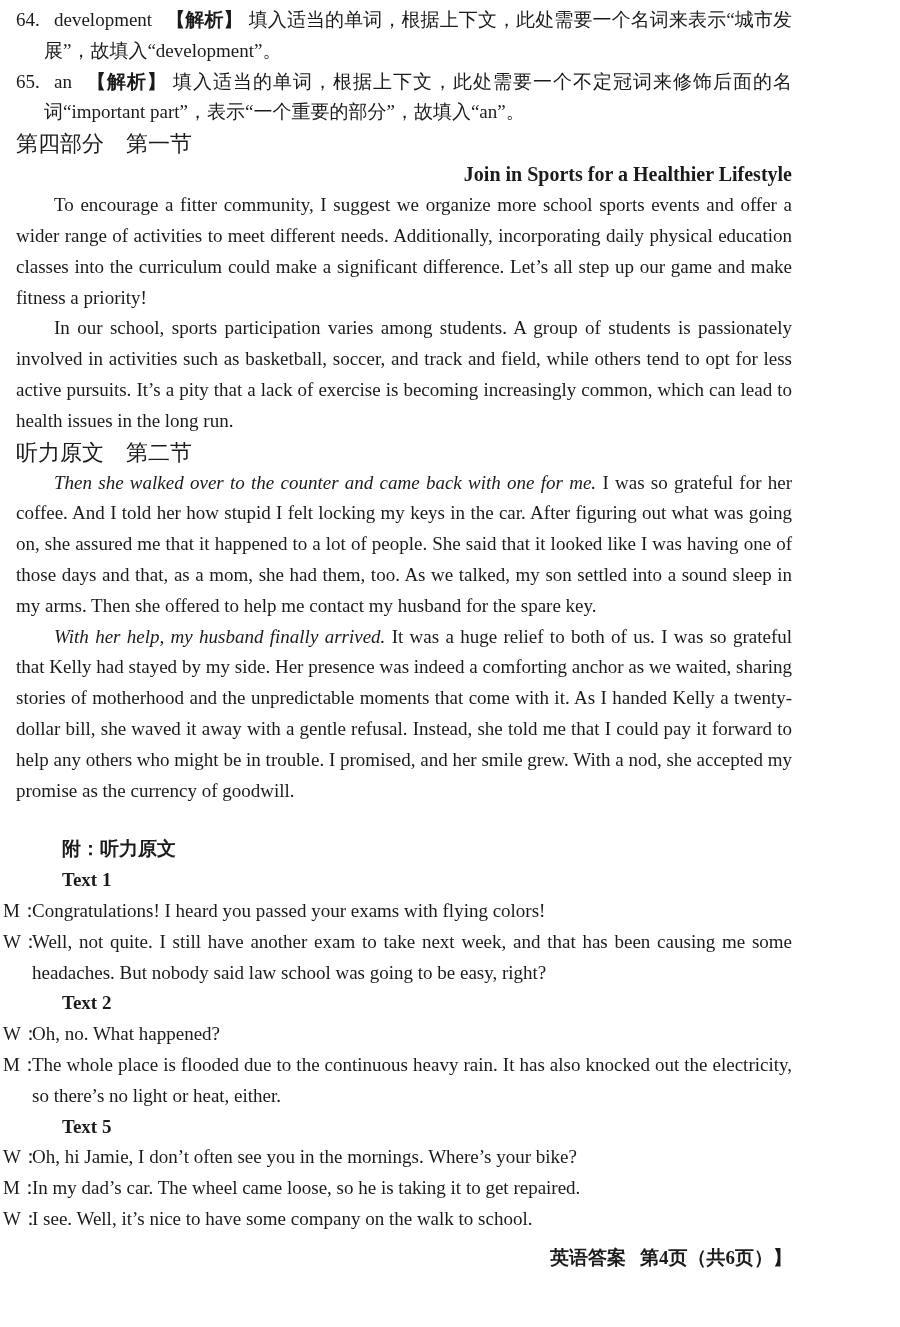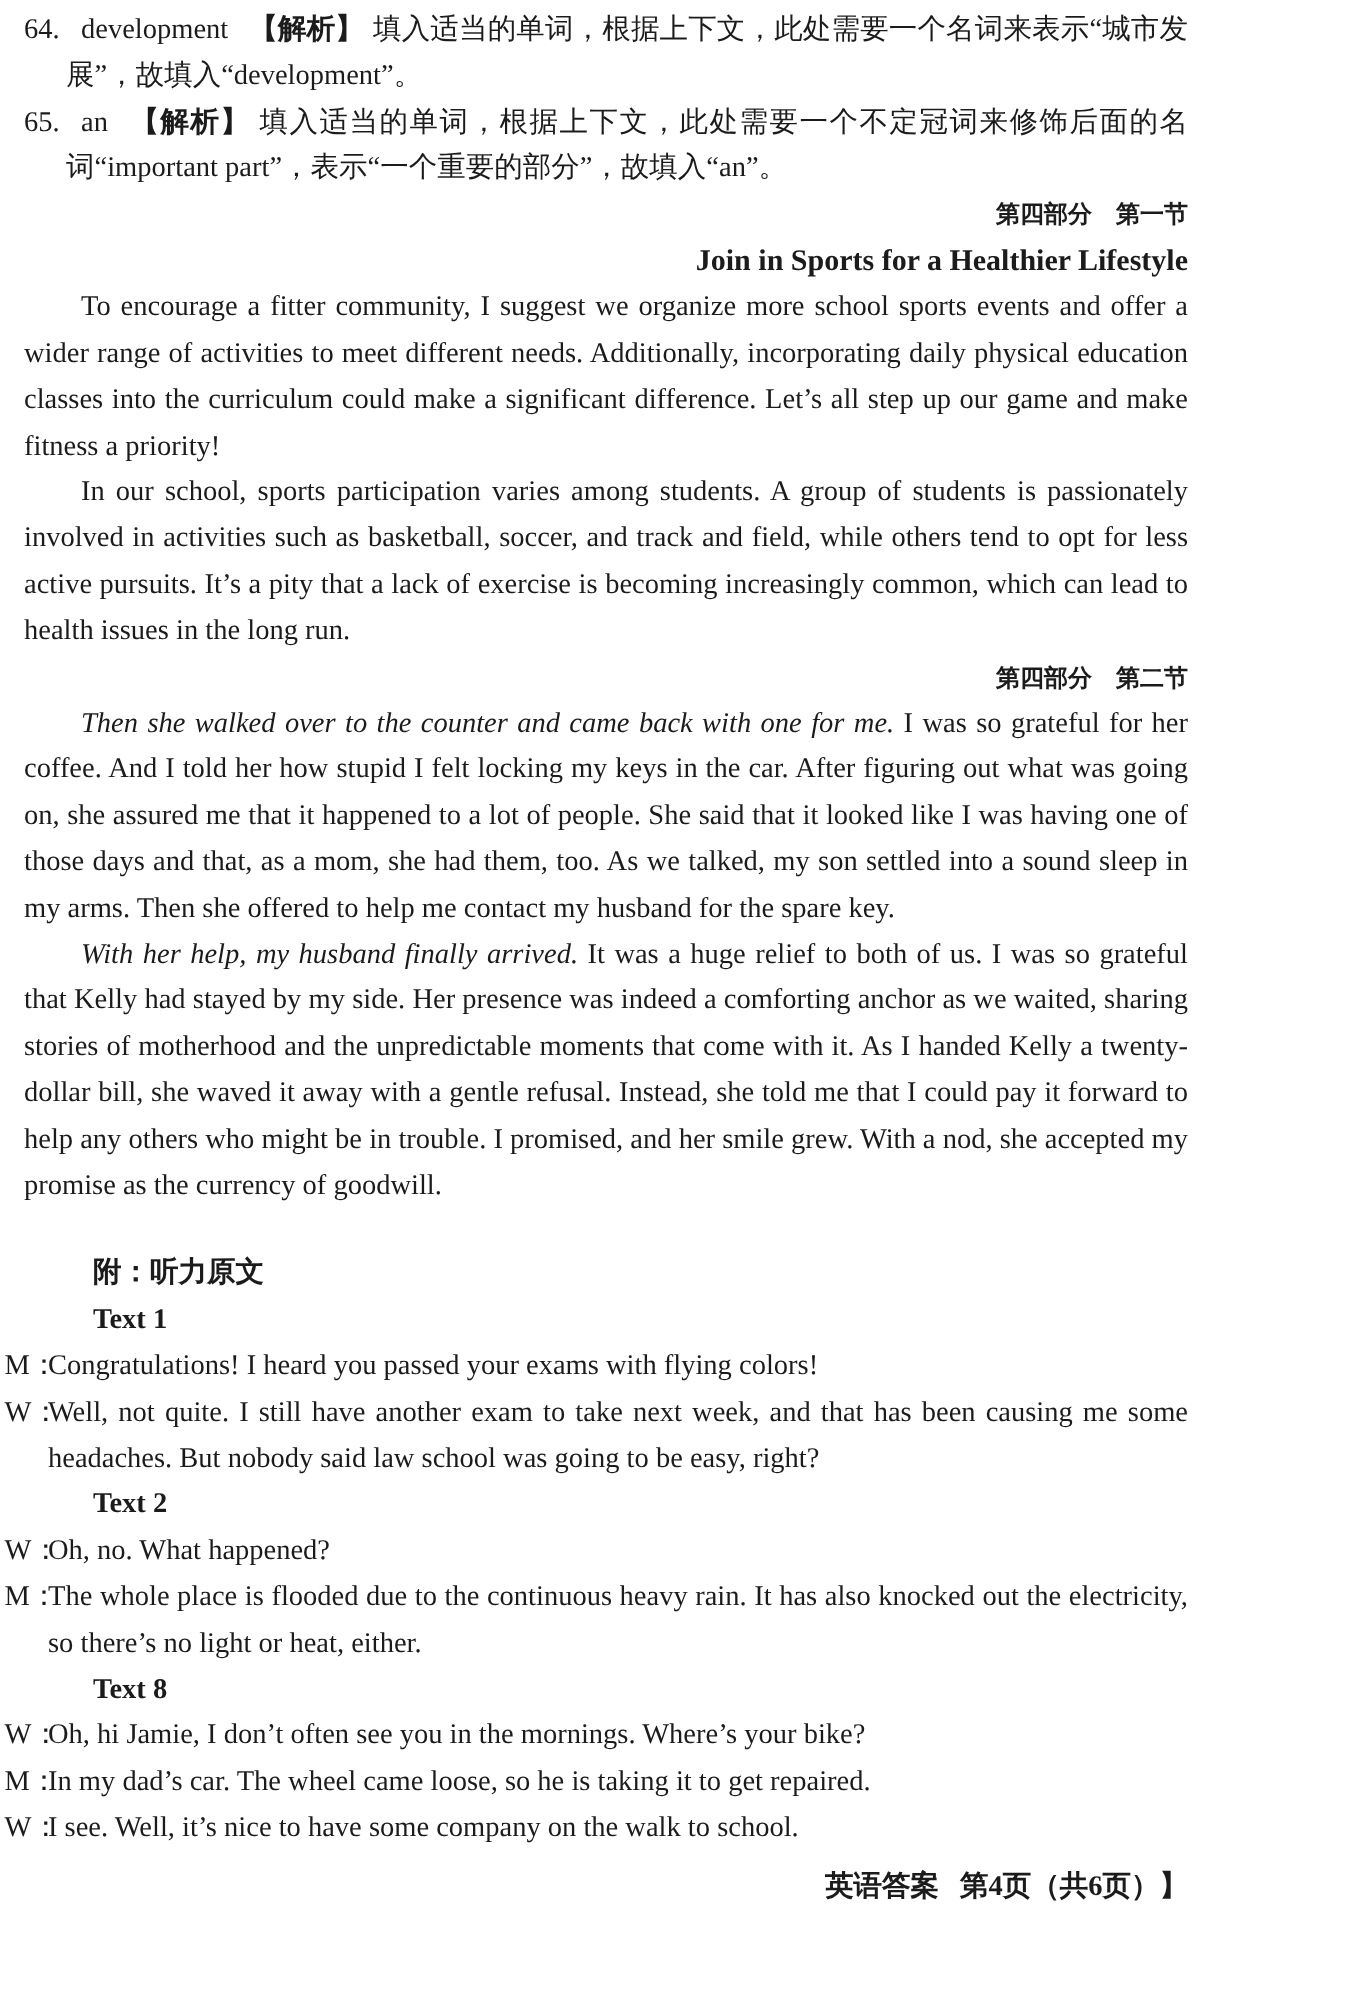--- a/index.html
+++ b/index.html
@@ -26,24 +26,24 @@
   .answer-item { margin-left: 28px; text-indent: -28px; }
   .num { display: inline-block; width: 38px; text-indent: 0; }
   .tag {
     font-family: "Liberation Sans", "DejaVu Sans", sans-serif;
     font-weight: bold;
     margin: 0 6px 0 14px;
   }
 
   
   .cn-heading {
-    text-align: right;
+    text-align: left;
     font-family: "Liberation Sans", "DejaVu Sans", sans-serif;
-    font-weight: bold;
-    font-size: 16px;
+    font-weight: normal;
+    font-size: 22px;
     line-height: 31px;
   }
   .essay-title {
     text-align: right;
     font-weight: bold;
     font-size: 20px;
     line-height: 31px;
     font-family: "Liberation Serif", serif;
   }
 
@@ -83,35 +83,35 @@
 
   <p class="answer-item"><span class="num">64.</span><span>development</span><span class="tag">【解析】</span><span>填入适当的单词，根据上下文，此处需要一个名词来表示“城市发展”，故填入“development”。</span></p>
 
   <p class="answer-item"><span class="num">65.</span><span>an</span><span class="tag">【解析】</span><span>填入适当的单词，根据上下文，此处需要一个不定冠词来修饰后面的名词“important part”，表示“一个重要的部分”，故填入“an”。</span></p>
 
   <h2 class="cn-heading">第四部分　第一节</h2>
   <h3 class="essay-title">Join in Sports for a Healthier Lifestyle</h3>
   <p class="para">To encourage a fitter community, I suggest we organize more school sports events and offer a wider range of activities to meet different needs. Additionally, incorporating daily physical education classes into the curriculum could make a significant difference. Let’s all step up our game and make fitness a priority!</p>
   <p class="para">In our school, sports participation varies among students. A group of students is passionately involved in activities such as basketball, soccer, and track and field, while others tend to opt for less active pursuits. It’s a pity that a lack of exercise is becoming increasingly common, which can lead to health issues in the long run.</p>
 
-  <h2 class="cn-heading">第四部分　第二节</h2>
+  <h2 class="cn-heading">听力原文　第二节</h2>
   <p class="para"><span class="lead">Then she walked over to the counter and came back with one for me.</span><span> I was so grateful for her coffee. And I told her how stupid I felt locking my keys in the car. After figuring out what was going on, she assured me that it happened to a lot of people. She said that it looked like I was having one of those days and that, as a mom, she had them, too. As we talked, my son settled into a sound sleep in my arms. Then she offered to help me contact my husband for the spare key.</span></p>
   <p class="para"><span class="lead">With her help, my husband finally arrived.</span><span> It was a huge relief to both of us. I was so grateful that Kelly had stayed by my side. Her presence was indeed a comforting anchor as we waited, sharing stories of motherhood and the unpredictable moments that come with it. As I handed Kelly a twenty-dollar bill, she waved it away with a gentle refusal. Instead, she told me that I could pay it forward to help any others who might be in trouble. I promised, and her smile grew. With a nod, she accepted my promise as the currency of goodwill.</span></p>
 
   <h3 class="transcript-heading">附：听力原文</h3>
 
   <h4 class="text-label">Text 1</h4>
   <p class="dialogue"><span class="speaker">M：</span><span>Congratulations! I heard you passed your exams with flying colors!</span></p>
   <p class="dialogue"><span class="speaker">W：</span><span>Well, not quite. I still have another exam to take next week, and that has been causing me some headaches. But nobody said law school was going to be easy, right?</span></p>
 
   <h4 class="text-label">Text 2</h4>
   <p class="dialogue"><span class="speaker">W：</span><span>Oh, no. What happened?</span></p>
   <p class="dialogue"><span class="speaker">M：</span><span>The whole place is flooded due to the continuous heavy rain. It has also knocked out the electricity, so there’s no light or heat, either.</span></p>
 
-  <h4 class="text-label">Text 8</h4>
+  <h4 class="text-label">Text 5</h4>
   <p class="dialogue"><span class="speaker">W：</span><span>Oh, hi Jamie, I don’t often see you in the mornings. Where’s your bike?</span></p>
   <p class="dialogue"><span class="speaker">M：</span><span>In my dad’s car. The wheel came loose, so he is taking it to get repaired.</span></p>
   <p class="dialogue"><span class="speaker">W：</span><span>I see. Well, it’s nice to have some company on the walk to school.</span></p>
 
   <div class="footer">
     <span class="footer-label">英语答案</span><span class="footer-page">第4页（共6页）】</span>
   </div>
 
 </div>
 

